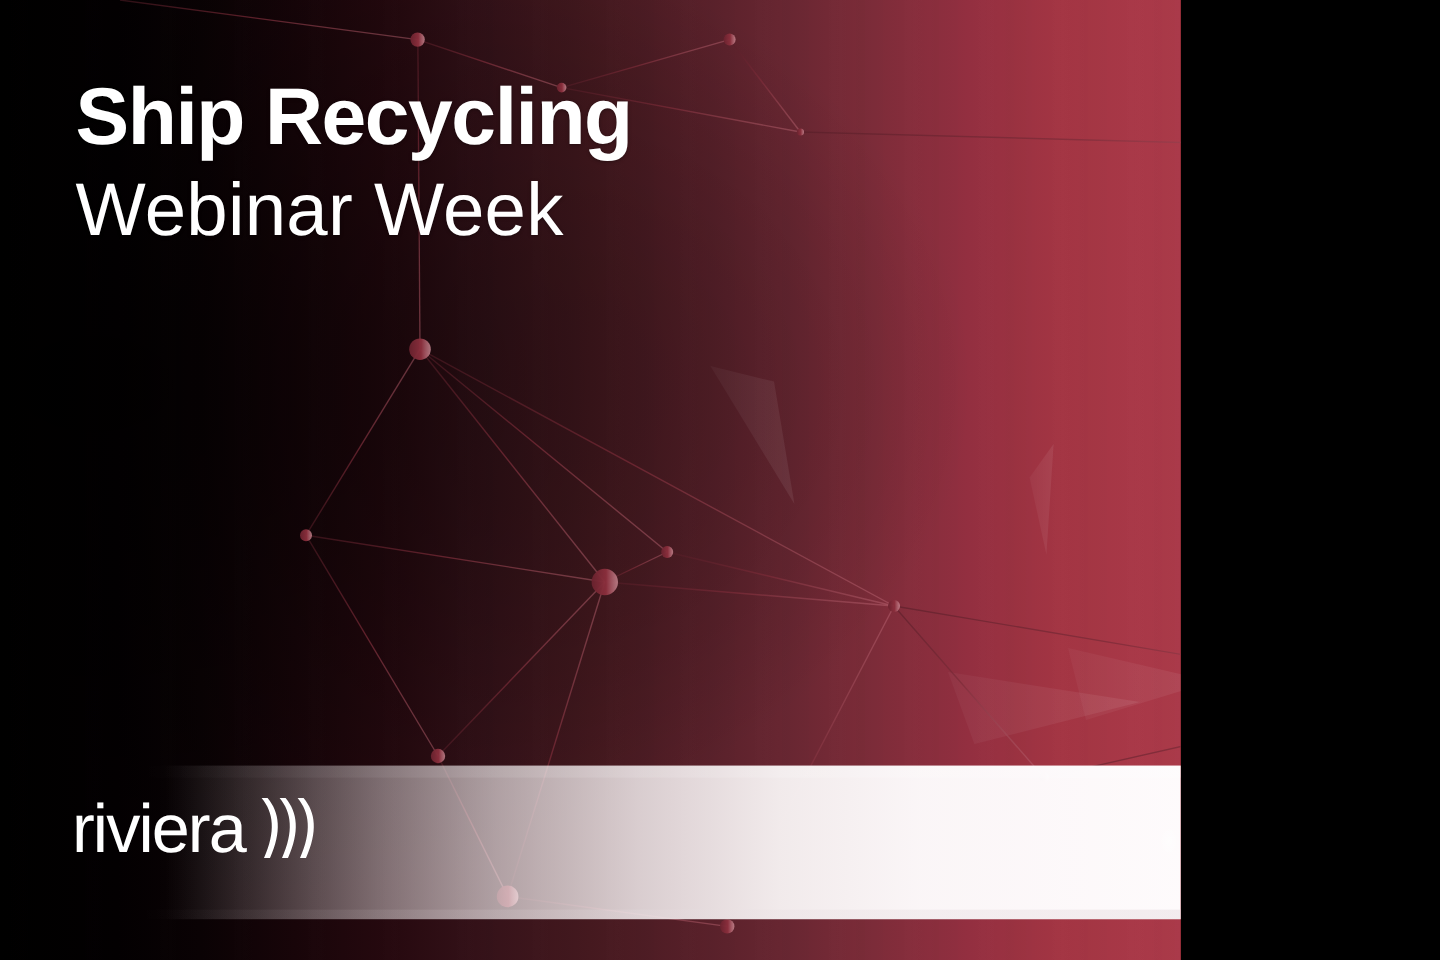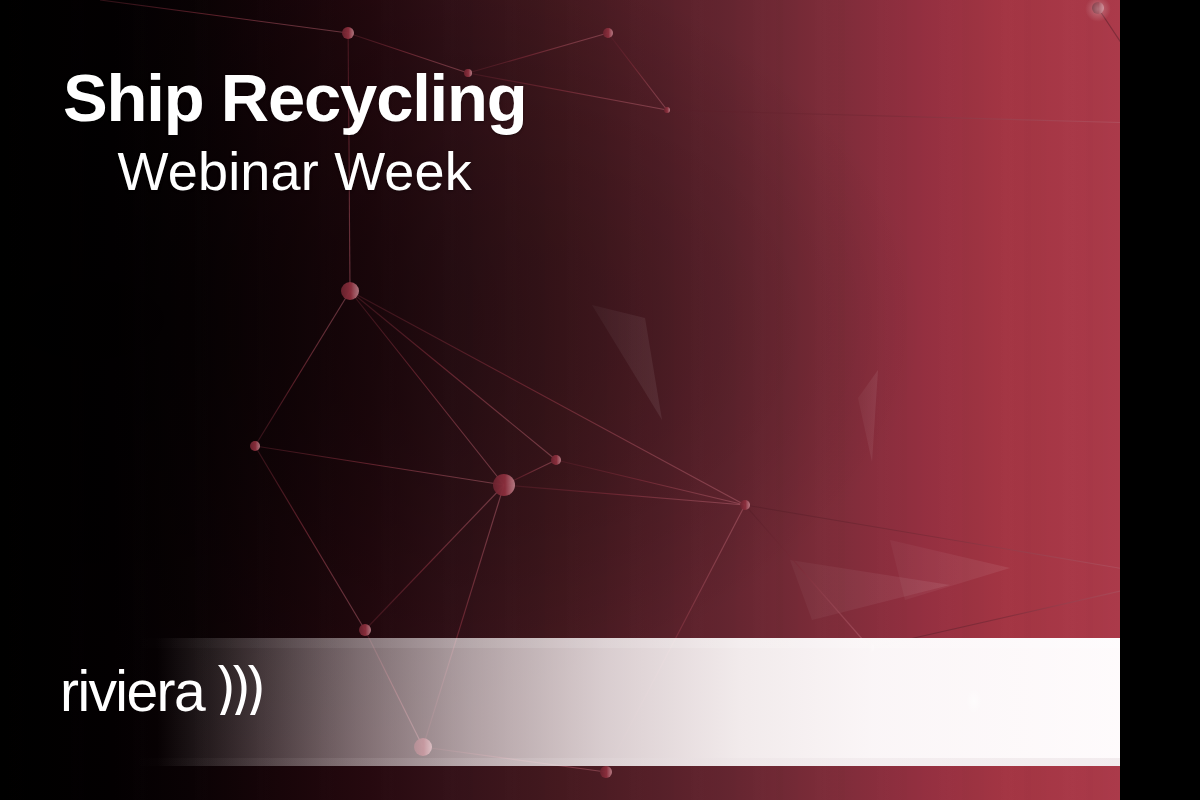--- a/index.html
+++ b/index.html
@@ -2,21 +2,21 @@
 <html><head>
 <meta charset="utf-8">
 <style>
   * { margin:0; padding:0; box-sizing:border-box; }
   html,body { background:#000; }
   body {
     font-family:"Liberation Sans", sans-serif;
   }
   #banner {
     position:relative;
-    width:1120px;
+    width:984px;
     height:800px;
     overflow:hidden;
     background:#7f1d1d;
     padding-left:40px;
   }
 
   
   .bg-gradient {
     position:absolute; inset:0;
     background:linear-gradient(90deg,
@@ -90,25 +90,24 @@
     text-shadow:0 1px 3px rgba(0,0,0,.35);
   }
   .headline .line1 {
     display:block;
     font-size:67px;
     font-weight:700;
     letter-spacing:-1.2px;
   }
   .headline .line2 {
     display:block;
-    font-size:54px;
+    font-size:62px;
     font-weight:300;
     letter-spacing:0.2px;
     margin-top:16px;
-    text-align:center;
   }
 
   
   .logo {
     position:absolute;
     left:60px; top:661px;
     display:flex;
     align-items:center;
     gap:8px;
     height:62px;

